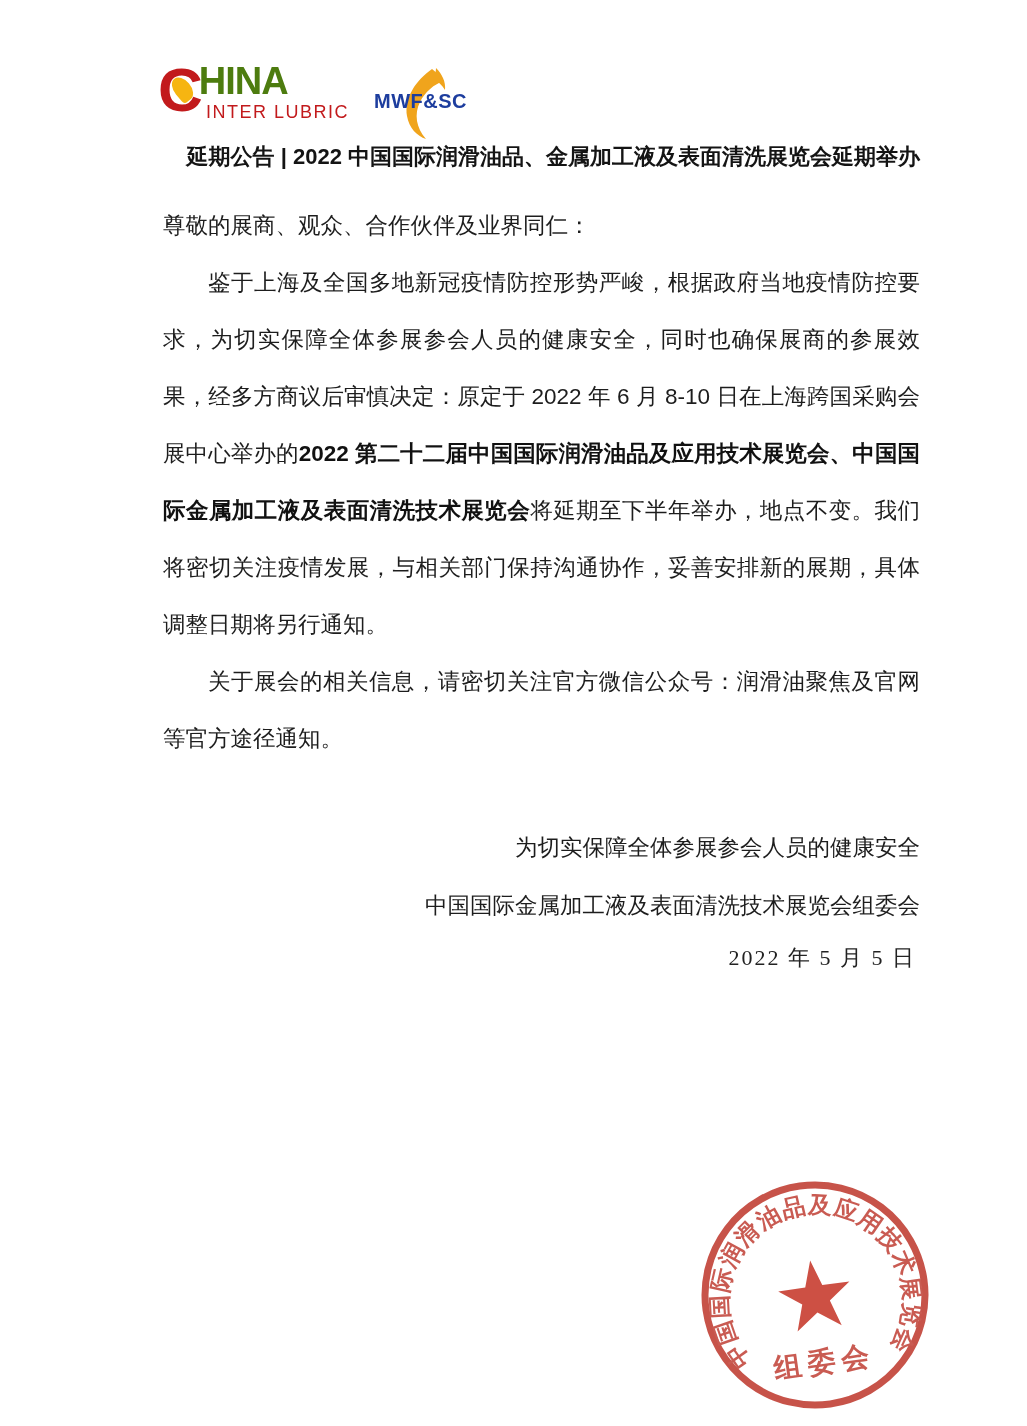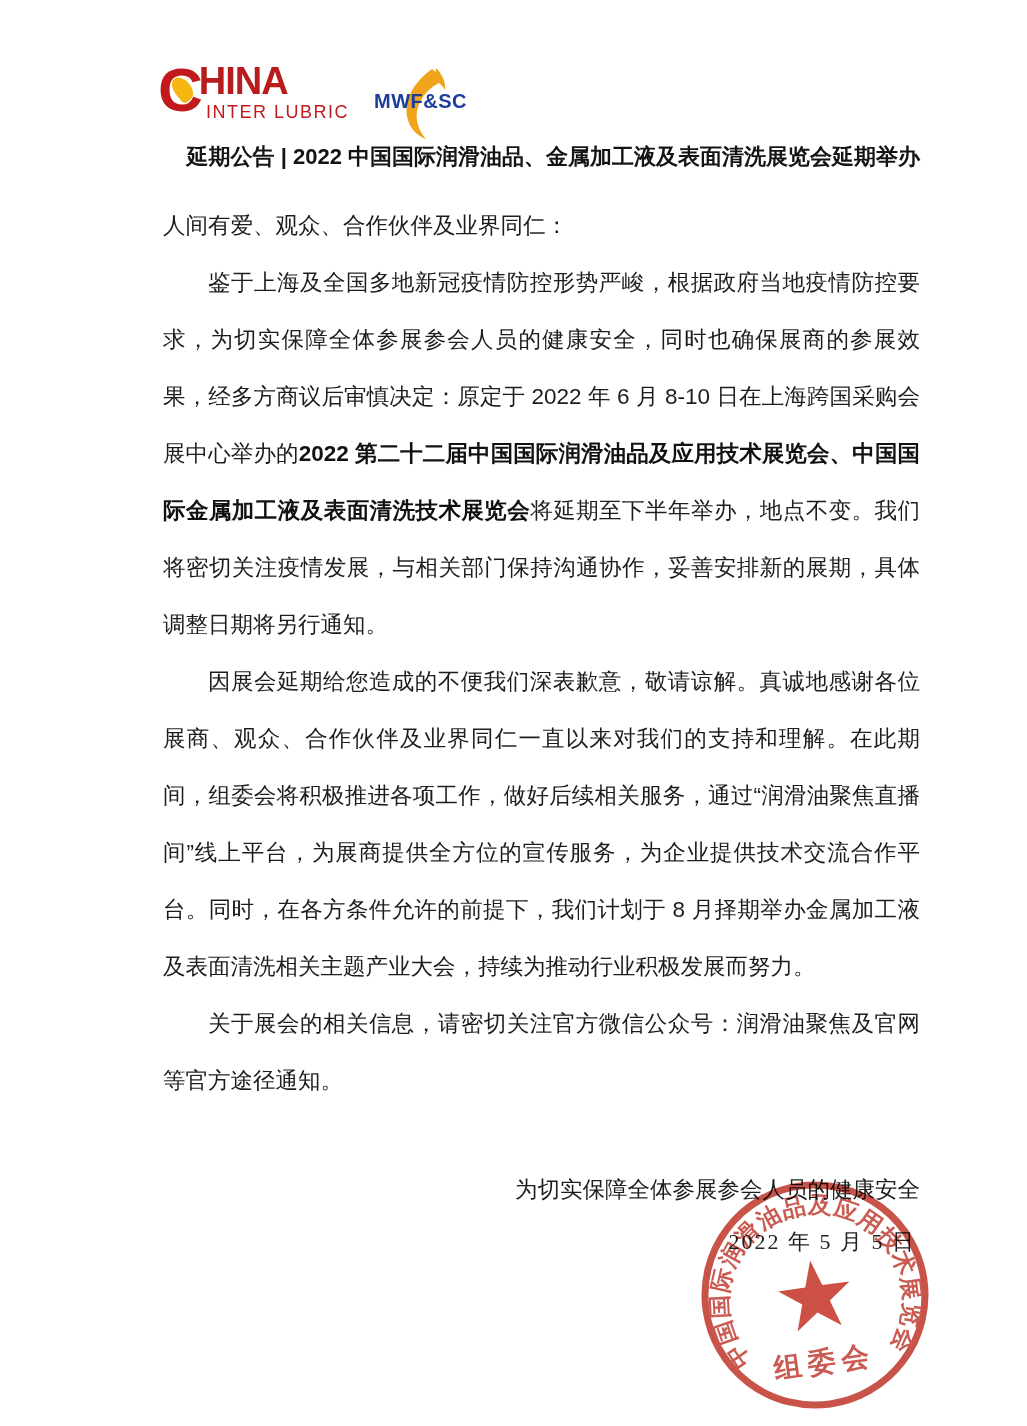--- a/index.html
+++ b/index.html
@@ -20,21 +20,21 @@
     font-weight:900;font-size:62px;color:#c21a1c;
     display:inline-block;vertical-align:top;line-height:0.9;
     font-family:"Liberation Sans", sans-serif;
   }
   .c-drop{
     position:absolute;left:16px;top:14px;width:17px;height:26px;
     background:#f6b511;border-radius:50% 50% 50% 4px;
     transform:rotate(-40deg);
   }
   .hina{
-    font-weight:900;font-size:38px;color:#b91c1c;letter-spacing:-1px;
+    font-weight:900;font-size:38px;color:#4d7c0f;letter-spacing:-1px;
     display:inline-block;margin-left:-4px;vertical-align:6px;
   }
   .china-sub{
     position:absolute;left:48px;top:40px;
     font-size:18px;font-weight:400;color:#c21a1c;letter-spacing:1.5px;
     white-space:nowrap;
   }
   .mwfsc-logo{position:relative;width:110px;height:72px;margin-top:6px;}
   .mwfsc-flame{position:absolute;left:28px;top:0;}
   .mwfsc-text{
@@ -83,28 +83,28 @@
         <path d="M34,0 C40,6 44,14 43,22 C40,17 36,13 31,11 C33,7 34,3 34,0 Z" fill="#f0a41c"></path>
       </svg>
       <span class="mwfsc-text">MWF&amp;SC</span>
     </div>
   </div>
 
   <div class="content">
     <div class="doc-title">延期公告 | 2022 中国国际润滑油品、金属加工液及表面清洗展览会延期举办</div>
 
     <div class="doc-body">
-      <p>人间有爱、观众、合作伙伴及业界同仁：</p>
+      <p>尊敬的展商、观众、合作伙伴及业界同仁：</p>
       <p class="indent"><span>鉴于上海及全国多地新冠疫情防控形势严峻，根据政府当地疫情防控要求，为切实保障全体参展参会人员的健康安全，同时也确保展商的参展效果，经多方商议后审慎决定：原定于 2022 年 6 月 8-10 日在上海跨国采购会展中心举办的</span><span class="bold">2022 第二十二届中国国际润滑油品及应用技术展览会、中国国际金属加工液及表面清洗技术展览会</span><span>将延期至下半年举办，地点不变。我们将密切关注疫情发展，与相关部门保持沟通协作，妥善安排新的展期，具体调整日期将另行通知。</span></p>
-      <p class="indent">因展会延期给您造成的不便我们深表歉意，敬请谅解。真诚地感谢各位展商、观众、合作伙伴及业界同仁一直以来对我们的支持和理解。在此期间，组委会将积极推进各项工作，做好后续相关服务，通过“润滑油聚焦直播间”线上平台，为展商提供全方位的宣传服务，为企业提供技术交流合作平台。同时，在各方条件允许的前提下，我们计划于 8 月择期举办金属加工液及表面清洗相关主题产业大会，持续为推动行业积极发展而努力。</p>
       <p class="indent">关于展会的相关信息，请密切关注官方微信公众号：润滑油聚焦及官网等官方途径通知。</p>
     </div>
 
     <div class="sig-block">
       <p class="sig-line">为切实保障全体参展参会人员的健康安全</p>
+      <p class="sig-line">中国国际金属加工液及表面清洗技术展览会组委会</p>
       <p class="sig-date">2022 年 5 月 5 日</p>
     </div>
   </div>
 
   <svg class="seal" viewBox="0 0 242 254">
     <g transform="rotate(-8 121 127)">
       <circle cx="121" cy="127" r="110" fill="none" stroke="#bf3b30" stroke-width="7"></circle>
       <path id="sealRingPath" d="M 48.9,183.5 A 88,88 0 1 1 193.1,183.5" fill="none"></path>
       <text font-size="23.5" fill="#c2443a" letter-spacing="1" style="font-family:'Liberation Sans', sans-serif;font-weight:700;">
         <textPath href="#sealRingPath" startOffset="0">中国国际润滑油品及应用技术展览会</textPath>

